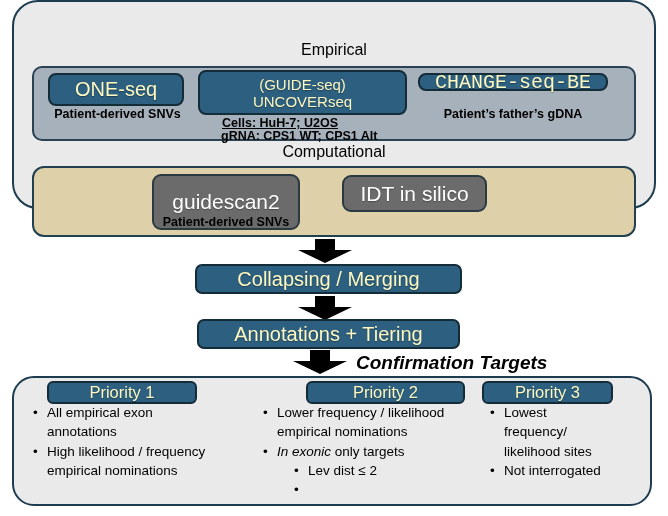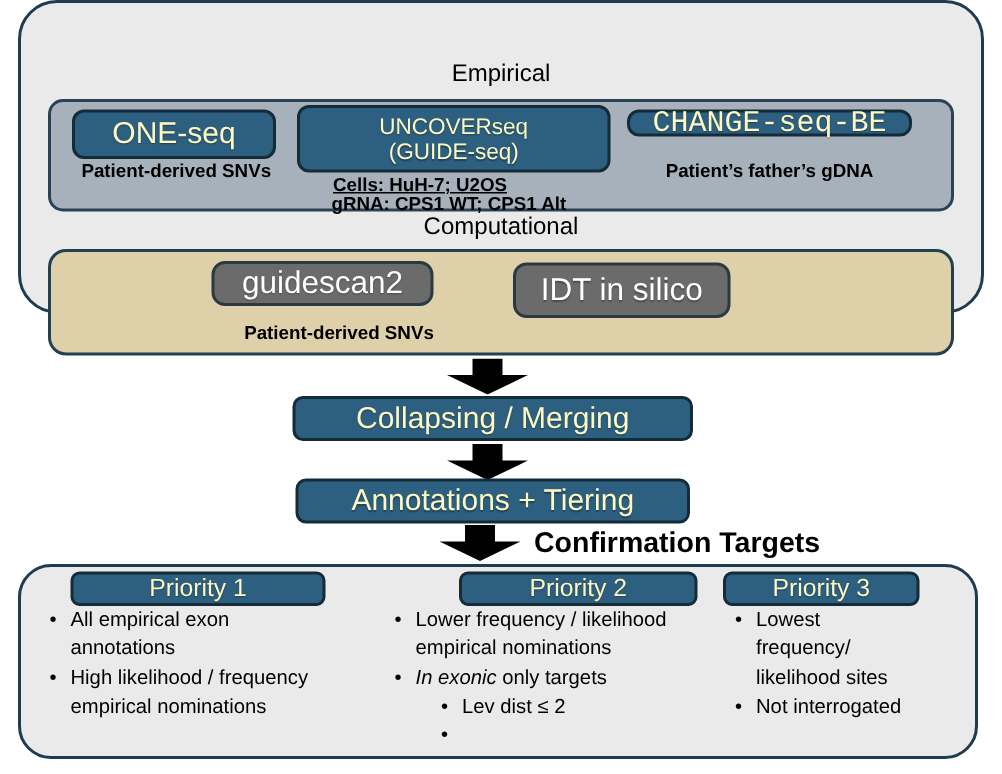--- a/index.html
+++ b/index.html
@@ -50,36 +50,36 @@
 <div class="abs section-label" style="top:41px;">Empirical</div>
 
 <div class="abs methods-box"></div>
 
 <div class="abs teal method-pill center" style="left:48px;top:73px;width:136px;height:33px;">
   <span>ONE-seq</span>
 </div>
 <div class="abs caption" style="left:30px;top:108px;width:175px;text-align:center;">Patient-derived SNVs</div>
 
 <div class="abs teal method-pill center two-line" style="left:198px;top:70px;width:209px;height:45px;flex-direction:column;">
+  <span>(GUIDE-seq)</span>
   <span>UNCOVERseq</span>
-  <span>(GUIDE-seq)</span>
 </div>
 <div class="abs caption" style="left:222px;top:117px;text-decoration:underline;">Cells: HuH-7; U2OS</div>
 <div class="abs caption" style="left:221px;top:130px;">gRNA: CPS1 WT; CPS1 Alt</div>
 
 <div class="abs teal method-pill center" style="left:418px;top:73px;width:190px;height:18px;font-family:Liberation Mono, monospace;">
   <span>CHANGE-seq-BE</span>
 </div>
 <div class="abs caption" style="left:418px;top:108px;width:190px;text-align:center;">Patient’s father’s gDNA</div>
 
 <div class="abs section-label" style="top:143px;">Computational</div>
 
 <div class="abs tan-box"></div>
 
-<div class="abs gray-pill center" style="left:141px;top:174px;width:148px;height:30px;">
+<div class="abs gray-pill center" style="left:152px;top:174px;width:148px;height:56px;">
   <span>guidescan2</span>
 </div>
 <div class="abs caption" style="left:152px;top:216px;width:148px;text-align:center;">Patient-derived SNVs</div>
 
 <div class="abs gray-pill center" style="left:342px;top:175px;width:145px;height:37px;">
   <span>IDT in silico</span>
 </div>
 
 <div class="abs" style="left:298px;top:239px;">
   <svg width="54" height="24" viewBox="0 0 54 24">
@@ -100,25 +100,25 @@
 <div class="abs teal flow-pill center" style="left:197px;top:319px;width:263px;height:30px;">
   <span>Annotations + Tiering</span>
 </div>
 
 <div class="abs" style="left:293px;top:350px;">
   <svg width="54" height="24" viewBox="0 0 54 24">
       <polygon points="17,0 37,0 37,11 54,11 27,24 0,11 17,11" fill="#000"></polygon>
     </svg>
 </div>
 
-<div class="abs confirmation" style="left:356px;top:352px;">Confirmation Targets</div>
+<div class="abs confirmation" style="left:356px;top:352px;font-style:italic;">Confirmation Targets</div>
 
 <div class="abs panel bottom-box"></div>
 
-<div class="abs teal prio-header center" style="left:47px;top:381px;width:170px;height:23px;">
+<div class="abs teal prio-header center" style="left:47px;top:381px;width:150px;height:23px;">
   <span>Priority 1</span>
 </div>
 <div class="abs teal prio-header center" style="left:268px;top:381px;width:159px;height:23px;margin-left:38px;">
   <span>Priority 2</span>
 </div>
 <div class="abs teal prio-header center" style="left:482px;top:381px;width:131px;height:23px;">
   <span>Priority 3</span>
 </div>
 
 <div class="abs bullets" style="left:33px;top:403px;width:190px;">

